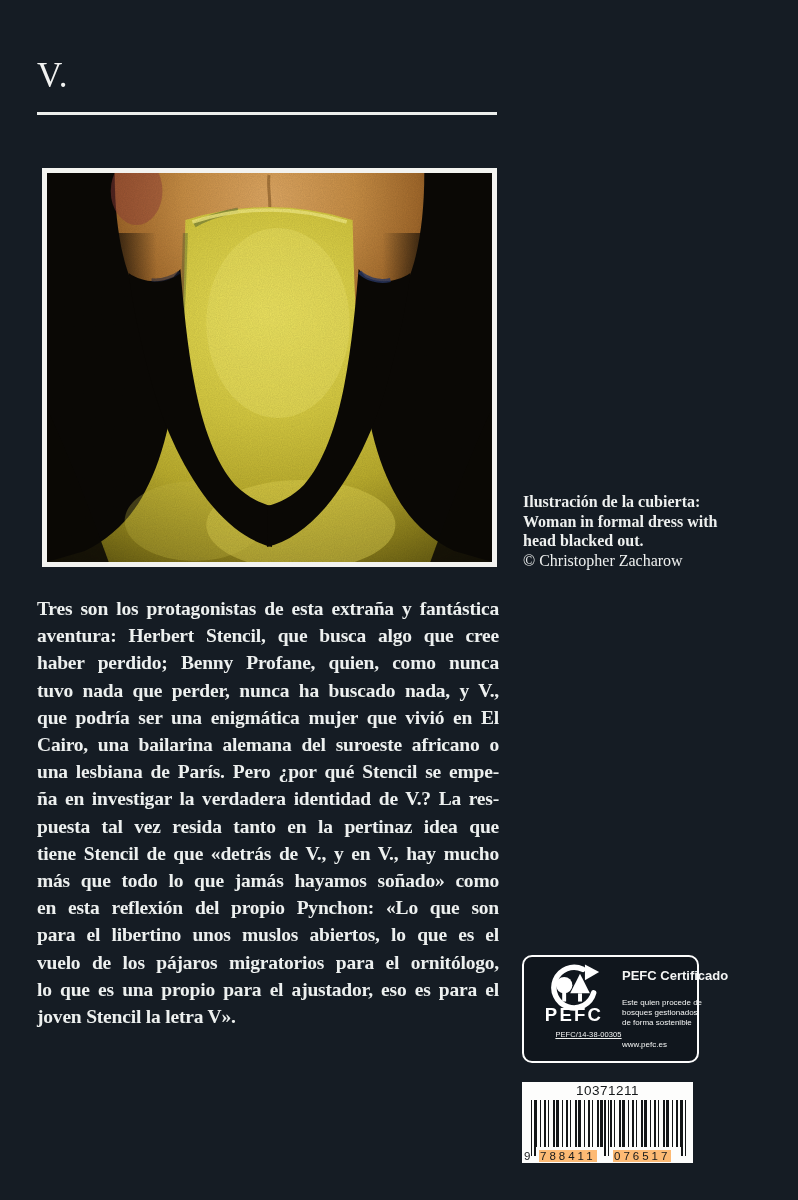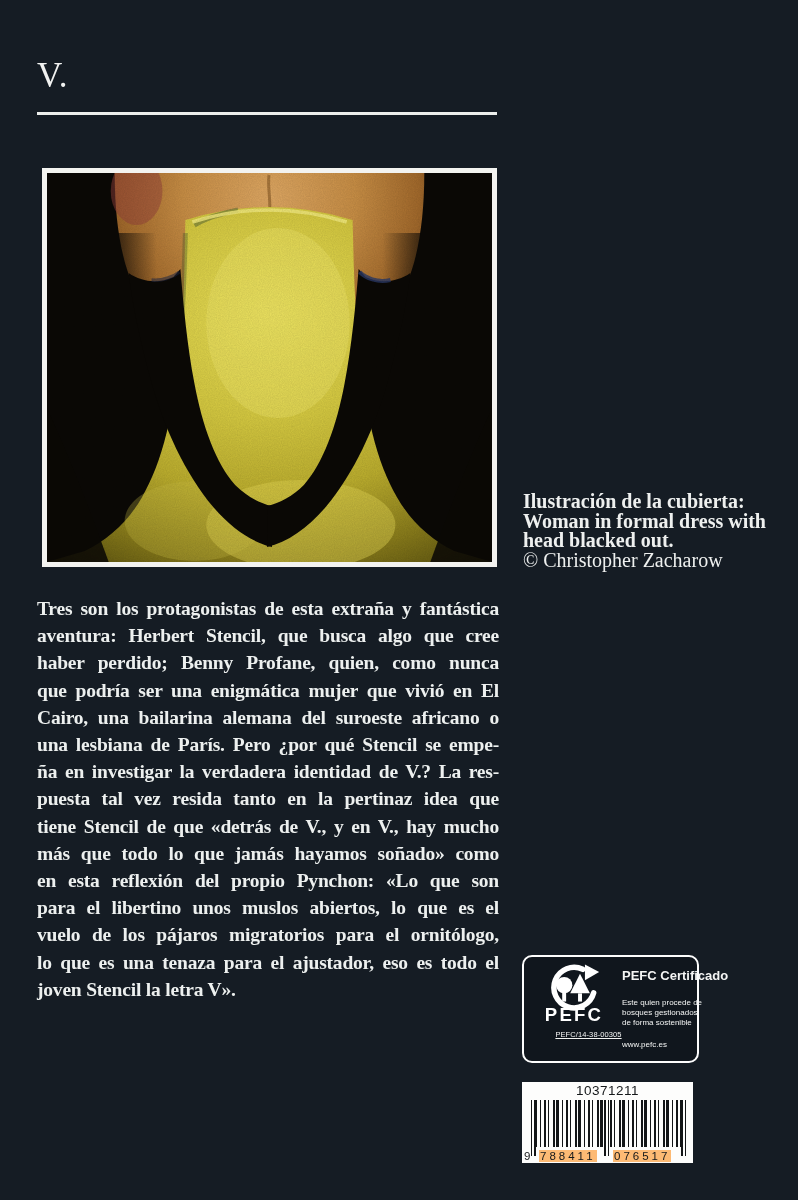--- a/index.html
+++ b/index.html
@@ -27,21 +27,21 @@
   .cover-frame {
     position: absolute; left: 42px; top: 168px;
     width: 455px; height: 399px;
     background: #f3f3f0; padding: 5px;
   }
   .cover-art { width: 445px; height: 389px; display: block; }
 
   
   .cover-caption {
     position: absolute; left: 523px; top: 492px;
-    font-size: 20px; line-height: 19.5px; white-space: nowrap;
+    font-size: 16px; line-height: 19.5px; white-space: nowrap;
   }
   .cover-caption .cap-heading { font-weight: 700; }
   .cover-caption .cap-italic { font-weight: 700; }
   .cover-caption .cap-credit { font-weight: 400; }
 
   
   .synopsis {
     position: absolute; left: 37px; top: 595px; width: 462px;
     font-weight: 700; font-size: 19.5px; line-height: 27.2px;
     letter-spacing: -0.2px; color: #edf0ef;
@@ -193,31 +193,32 @@
     <div class="cap-heading">Ilustración de la cubierta:</div>
     <div class="cap-italic">Woman in formal dress with</div>
     <div class="cap-italic">head blacked out.</div>
     <div class="cap-credit">© Christopher Zacharow</div>
   </div>
 
   <div class="synopsis">
     <div class="sline">Tres son los protagonistas de esta extraña y fantástica</div>
     <div class="sline">aventura: Herbert Stencil, que busca algo que cree</div>
     <div class="sline">haber perdido; Benny Profane, quien, como nunca</div>
+    <div class="sline">tuvo nada que perder, nunca ha buscado nada, y V.,</div>
     <div class="sline">que podría ser una enigmática mujer que vivió en El</div>
     <div class="sline">Cairo, una bailarina alemana del suroeste africano o</div>
     <div class="sline">una lesbiana de París. Pero ¿por qué Stencil se empe-</div>
     <div class="sline">ña en investigar la verdadera identidad de V.? La res-</div>
     <div class="sline">puesta tal vez resida tanto en la pertinaz idea que</div>
     <div class="sline">tiene Stencil de que «detrás de V., y en V., hay mucho</div>
     <div class="sline">más que todo lo que jamás hayamos soñado» como</div>
     <div class="sline">en esta reflexión del propio Pynchon: «Lo que son</div>
     <div class="sline">para el libertino unos muslos abiertos, lo que es el</div>
     <div class="sline">vuelo de los pájaros migratorios para el ornitólogo,</div>
-    <div class="sline">lo que es una tenaza para el ajustador, eso es todo el</div>
+    <div class="sline">lo que es una propio para el ajustador, eso es para el</div>
     <div class="sline last">joven Stencil la letra V».</div>
   </div>
 
   <div class="pefc-box">
     <div class="pefc-left">
       <svg class="pefc-logo-svg" viewBox="0 0 64 56">
 
         <path d="M40,4.5 A18.5,18.5 0 1 0 50,26" fill="none" stroke="#ffffff" stroke-width="5" stroke-linecap="round"></path>
         <polygon points="42,0 55,7 42,14.5" fill="#ffffff"></polygon>
 

